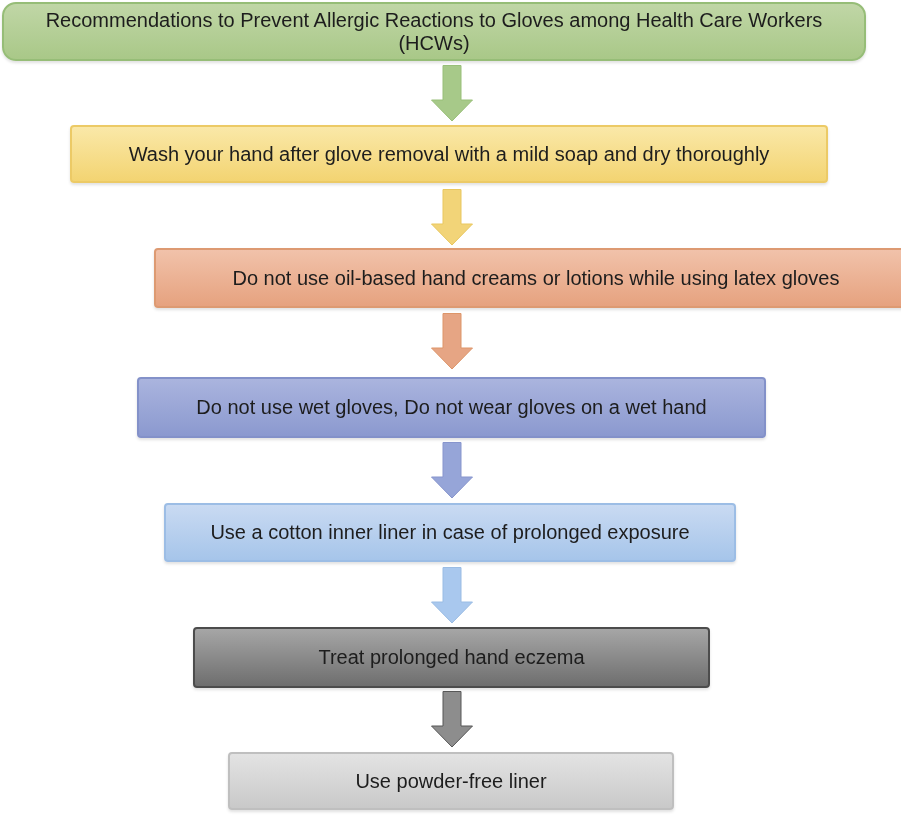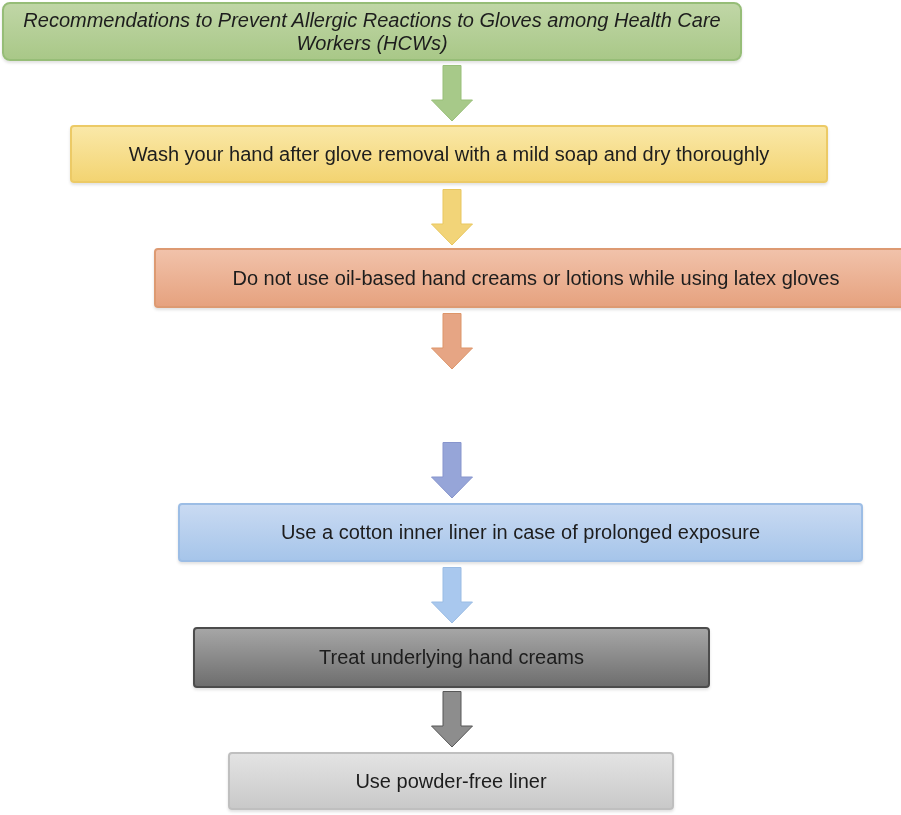--- a/index.html
+++ b/index.html
@@ -23,44 +23,43 @@
     text-align: center;
     border-radius: 4px;
     font-size: 20px;
     color: #1d1d1d;
     line-height: 1.15;
     padding: 0 14px;
     box-sizing: border-box;
     box-shadow: 0 2px 3px rgba(0,0,0,0.12);
   }
   .box-green {
-    left: 2px; top: 2px; width: 740px; height: 59px;
+    left: 2px; top: 2px; width: 864px; height: 59px;
     background: linear-gradient(#c0d6a6, #a9c888);
     border: 2px solid #96bd77;
-    border-radius: 8px;
-    font-style: italic;
+    border-radius: 14px;
   }
   .box-yellow {
     left: 70px; top: 125px; width: 758px; height: 58px;
     background: linear-gradient(#fae8a8, #f3d472);
     border: 2px solid #ecca66;
   }
   .box-salmon {
     left: 112px; top: 248px; width: 764px; height: 60px;
     background: linear-gradient(#f1c2aa, #e6a27f);
     border: 2px solid #dd9a72;
     margin-left: 42px;
   }
   .box-periwinkle {
     left: 137px; top: 377px; width: 629px; height: 61px;
     background: linear-gradient(#aab4de, #8b99cf);
     border: 2px solid #8391c9;
   }
   .box-lightblue {
-    left: 178px; top: 503px; width: 685px; height: 59px;
+    left: 164px; top: 503px; width: 572px; height: 59px;
     background: linear-gradient(#c9daf2, #a6c5ea);
     border: 2px solid #9cbde5;
   }
   .box-darkgray {
     left: 193px; top: 627px; width: 517px; height: 61px;
     background: linear-gradient(#a6a6a6, #6e6e6e);
     border: 2px solid #4c4c4c;
   }
   .box-lightgray {
     left: 228px; top: 752px; width: 446px; height: 58px;
@@ -102,32 +101,33 @@
   <svg class="flow-arrow arrow-2" viewBox="0 0 44 57">
     <polygon points="13,0.5 31,0.5 31,35 42.5,35 22,56 1.5,35 13,35" stroke-width="1"></polygon>
   </svg>
 
   <div class="flow-box box-salmon">Do not use oil-based hand creams or lotions while using latex gloves</div>
 
   <svg class="flow-arrow arrow-3" viewBox="0 0 44 57">
     <polygon points="13,0.5 31,0.5 31,35 42.5,35 22,56 1.5,35 13,35" stroke-width="1"></polygon>
   </svg>
 
+  <div class="flow-box box-periwinkle">Do not use wet gloves, Do not wear gloves on a wet hand</div>
 
   <svg class="flow-arrow arrow-4" viewBox="0 0 44 57">
     <polygon points="13,0.5 31,0.5 31,35 42.5,35 22,56 1.5,35 13,35" stroke-width="1"></polygon>
   </svg>
 
   <div class="flow-box box-lightblue">Use a cotton inner liner in case of prolonged exposure</div>
 
   <svg class="flow-arrow arrow-5" viewBox="0 0 44 57">
     <polygon points="13,0.5 31,0.5 31,35 42.5,35 22,56 1.5,35 13,35" stroke-width="1"></polygon>
   </svg>
 
-  <div class="flow-box box-darkgray">Treat underlying hand creams</div>
+  <div class="flow-box box-darkgray">Treat prolonged hand eczema</div>
 
   <svg class="flow-arrow arrow-6" viewBox="0 0 44 57">
     <polygon points="13,0.5 31,0.5 31,35 42.5,35 22,56 1.5,35 13,35" stroke-width="1"></polygon>
   </svg>
 
   <div class="flow-box box-lightgray">Use powder-free liner</div>
 
 </div>
 
 </body></html>

